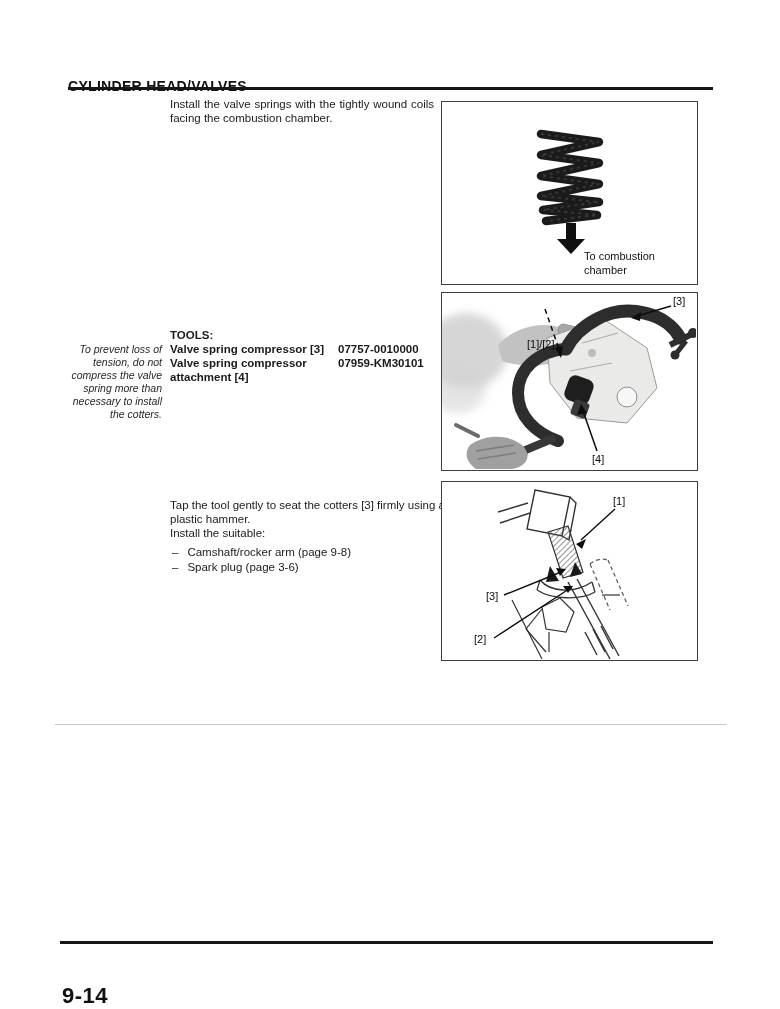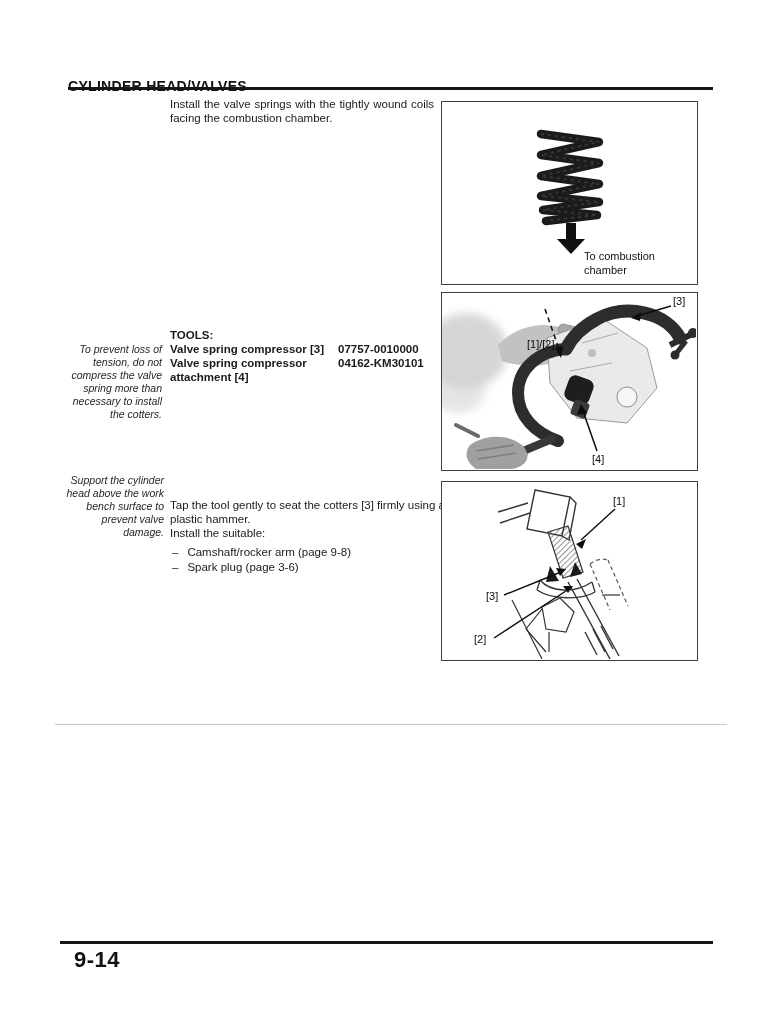--- a/index.html
+++ b/index.html
@@ -47,21 +47,21 @@
   </div>
 
   <div class="abs margin-note" style="left:58px; top:308px; width:104px;margin-top:35px;">To prevent loss of tension, do not compress the valve spring more than necessary to install the cotters.</div>
 
   <div class="abs body-text bold" style="left:170px; top:328px;">TOOLS:</div>
 
   <div class="abs tools-table" style="left:170px; top:342px; width:266px;">
     <div>Valve spring compressor [3]</div>
     <div>07757-0010000</div>
     <div>Valve spring compressor attachment [4]</div>
-    <div>04162-KM30101</div>
+    <div>07959-KM30101</div>
   </div>
 
   <div class="figure" style="left:441px; top:292px; width:257px; height:179px;">
     <svg width="254" height="176" viewBox="0 0 254 176">
       <defs>
         <filter id="soft" x="-40%" y="-40%" width="180%" height="180%">
             <feGaussianBlur stdDeviation="4.5"></feGaussianBlur>
           </filter>
       </defs>
 
@@ -105,21 +105,20 @@
         <polygon points="189,25 199,19 198,28" fill="#0d0d0d" stroke="none"></polygon>
         <line x1="155" y1="158" x2="141" y2="118" stroke-width="1.5"></line>
         <polygon points="139,111 135,122 145,120" fill="#0d0d0d" stroke="none"></polygon>
       </g>
     </svg>
     <div class="fig-label" style="left:85px; top:17px;margin-top:28px;">[1]/[2]</div>
     <div class="fig-label" style="left:231px; top:2px;">[3]</div>
     <div class="fig-label" style="left:150px; top:160px;">[4]</div>
   </div>
 
-  <div class="abs margin-note" style="left:58px; top:474px; width:106px;">Support the cylinder head above the work bench surface to prevent valve damage.</div>
 
   <div class="abs body-text" style="left:170px; top:498px; width:277px;">Tap the tool gently to seat the cotters [3] firmly using a plastic hammer.</div>
   <div class="abs body-text" style="left:170px; top:526px;">Install the suitable:</div>
 
   <div class="abs" style="left:172px; top:545px;">
     <div class="list-row">
       <span>–</span>
       <span>Camshaft/rocker arm (page 9-8)</span>
     </div>
     <div class="list-row">
@@ -181,15 +180,15 @@
       </g>
     </svg>
     <div class="fig-label" style="left:171px; top:13px;">[1]</div>
     <div class="fig-label" style="left:44px; top:108px;">[3]</div>
     <div class="fig-label" style="left:32px; top:151px;">[2]</div>
   </div>
 
   <div class="abs faint-line" style="left:55px; top:724px; width:672px; height:1px;"></div>
 
   <div class="abs rule" style="left:60px; top:941px; width:653px; height:3px;"></div>
-  <div class="abs page-number" style="left:62px; top:947px;margin-left:12px;">9-14</div>
+  <div class="abs page-number" style="left:62px; top:983px;">9-14</div>
 
 </div>
 
 </body></html>

